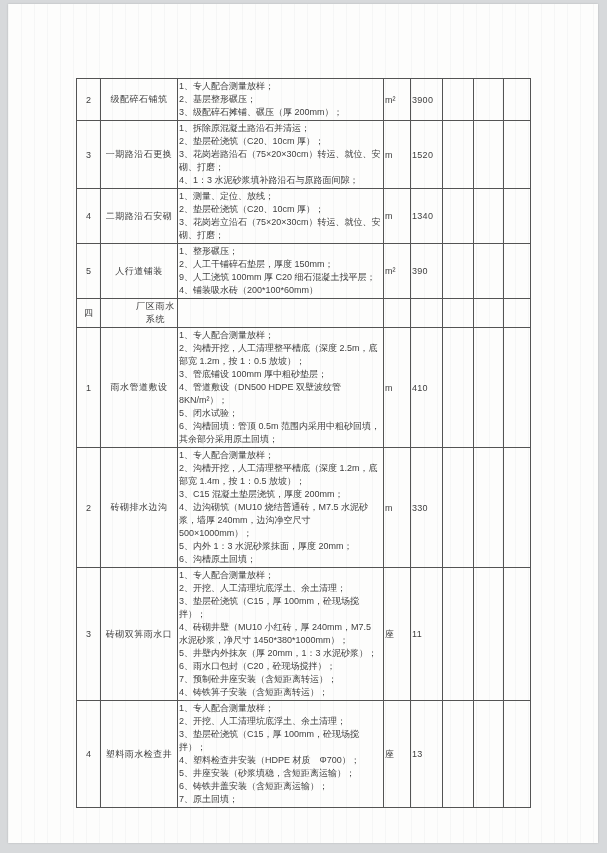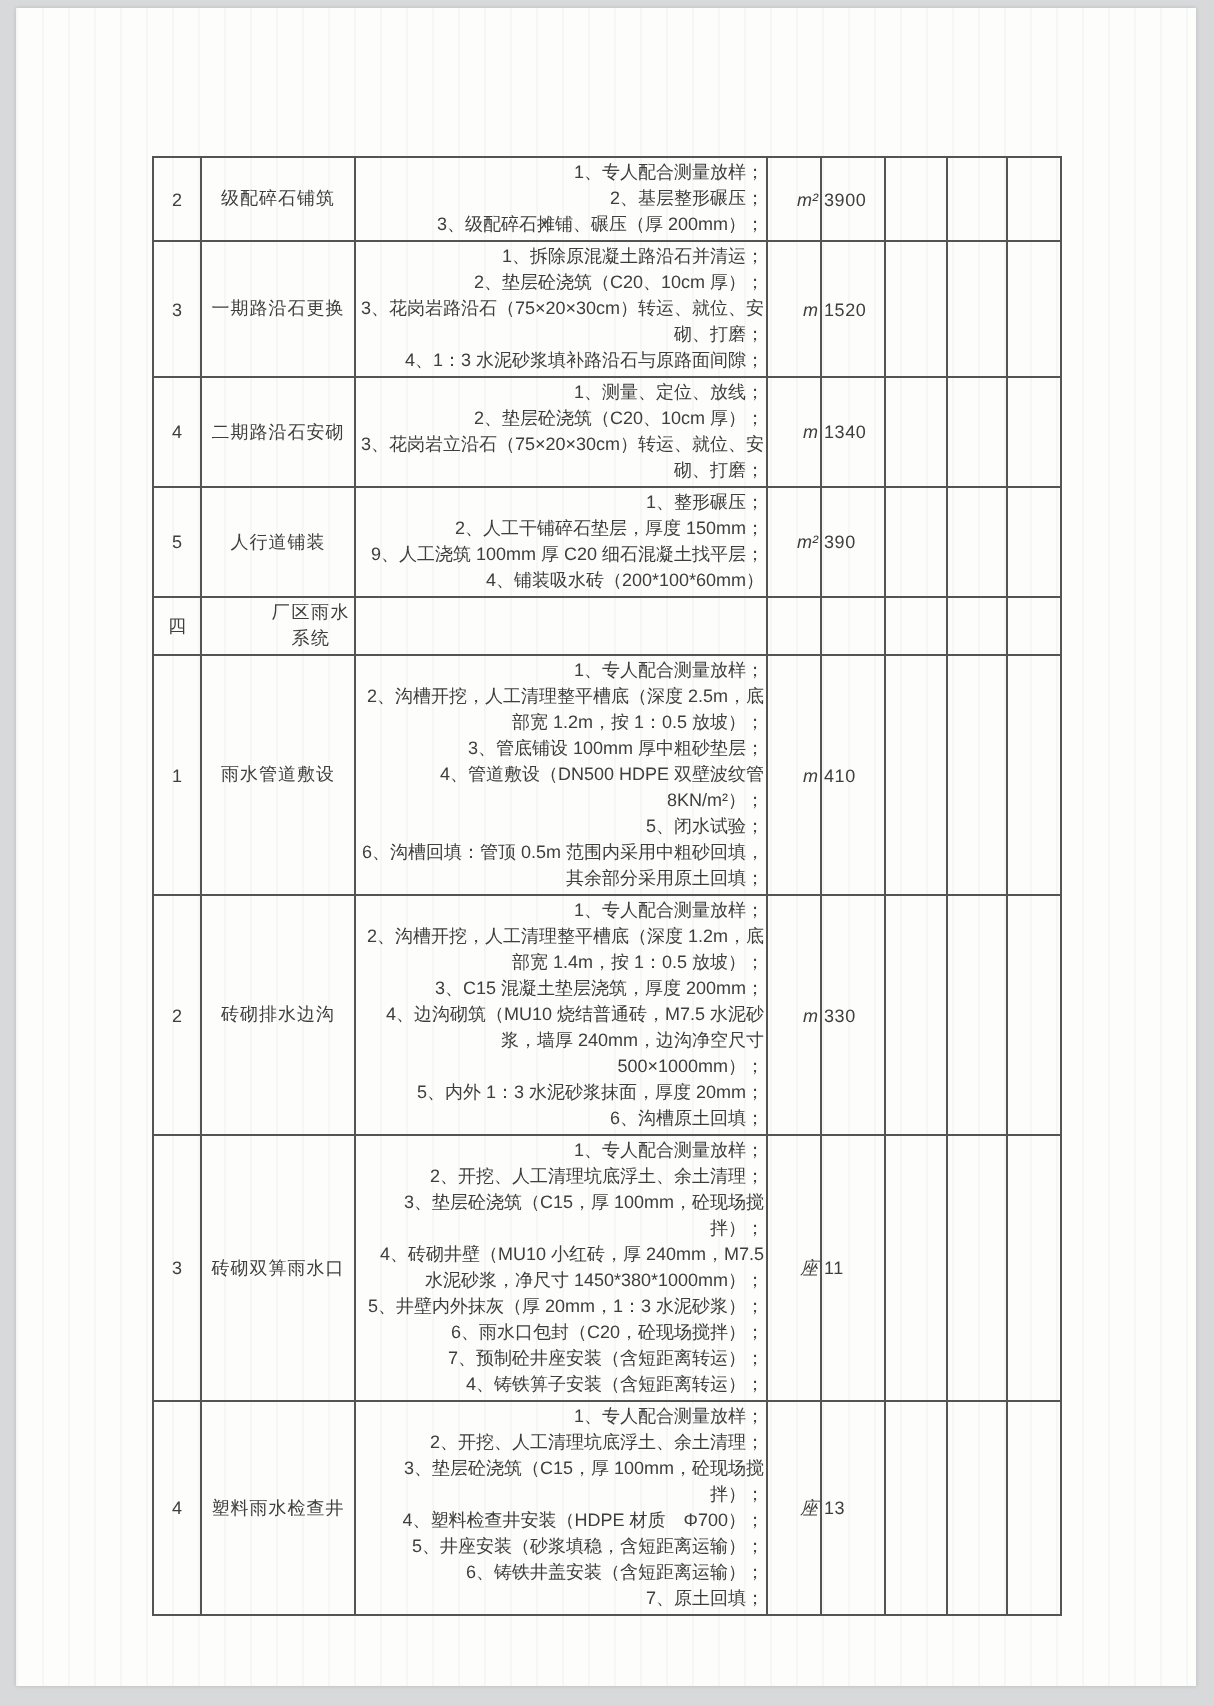--- a/index.html
+++ b/index.html
@@ -24,23 +24,23 @@
   table.boq td{
     border:1px solid var(--line,#545454);
     font-size:9px;
     color:var(--ink,#3e3e3e);
     vertical-align:middle;
     padding:1px;
     overflow:hidden;
   }
   td.c-num{text-align:center;font-size:9.5px;}
   td.c-name{text-align:center;font-size:9.5px;letter-spacing:0.5px;padding:2px;font-family:Liberation Serif, serif;}
-  td.c-desc{text-align:right;padding:3px 3px;}
+  td.c-desc{text-align:left;padding:3px 3px;}
   td.c-desc .desc-line{line-height:13px;}
-  td.c-unit{text-align:right;font-size:9px;font-style:italic;}
+  td.c-unit{text-align:left;font-size:9px;}
   td.c-qty{font-size:9.5px;letter-spacing:0.3px;}
   tr.section td{height:18px;}
   tr.section td.c-name{letter-spacing:0.8px;padding-left:34px;}
 </style>
 </head>
 <body style="--bg: #d7d9db; --paper: #fdfdfc; --line: #545454; --ink: #3e3e3e;">
 
 <div class="paper">
   <table class="boq">
     <colgroup>

